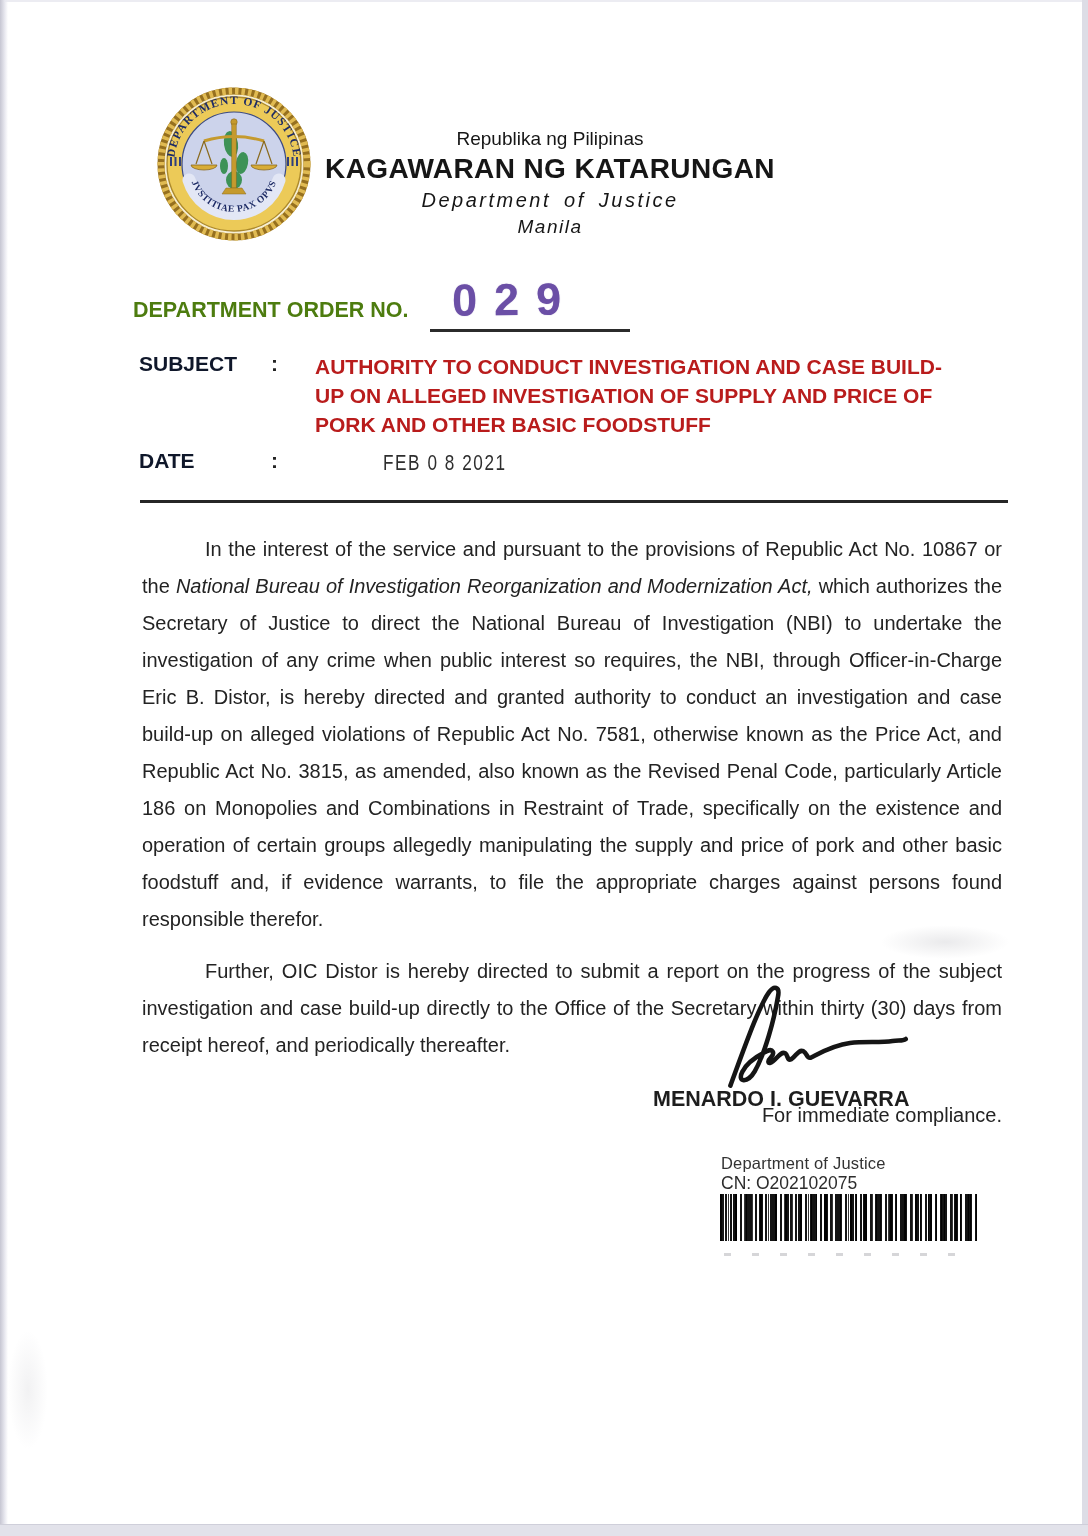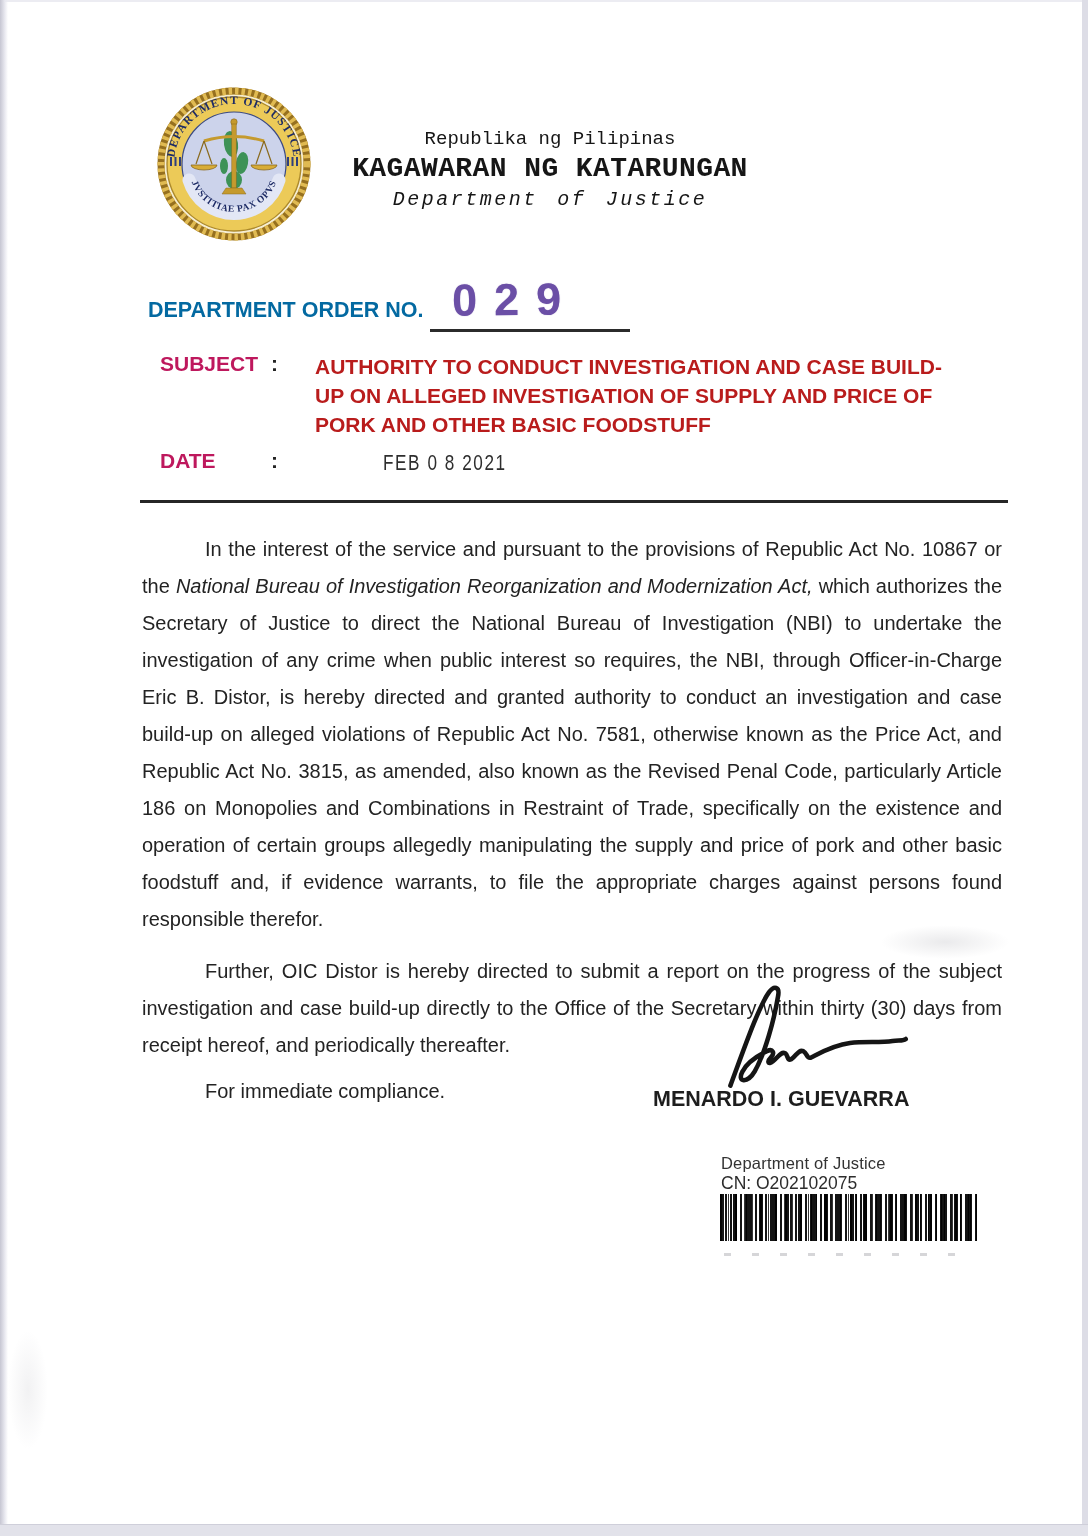--- a/index.html
+++ b/index.html
@@ -11,49 +11,49 @@
   .edge-left{position:absolute;left:0;top:0;width:8px;height:100%;
     background:linear-gradient(90deg,#c6c6d2 0,#e9e9f0 60%,rgba(255,255,255,0) 100%);}
   .edge-right{position:absolute;right:0;top:0;width:6px;height:100%;background:#dddde6;}
   .edge-bottom{position:absolute;left:0;bottom:0;width:100%;height:11px;background:#e2e2ea;
     border-top:1px solid #cfcfda;}
   .edge-top{position:absolute;left:0;top:0;width:100%;height:2px;background:#ececf2;}
 
   
   .seal{position:absolute;left:154px;top:84px;width:160px;height:160px;}
   .lh-text{position:absolute;left:320px;top:128px;width:460px;text-align:center;
-    font-family:Liberation Mono, monospace;color:#161616;}
+    font-family:Liberation Sans, sans-serif;color:#161616;}
   .lh-line1{font-size:19px;margin-bottom:3px;}
   .lh-line2{font-size:28px;font-weight:bold;letter-spacing:.4px;margin-bottom:4px;}
   .lh-line3{font-size:20px;font-style:italic;letter-spacing:2.5px;word-spacing:5px;margin-bottom:4px;}
   .lh-line4{font-size:19px;font-style:italic;letter-spacing:1.5px;}
 
   
-  .order-label{position:absolute;left:148px;top:298px;font-size:21.5px;font-weight:bold;color:#0369a1;}
+  .order-label{position:absolute;left:133px;top:298px;font-size:21.5px;font-weight:bold;color:#4d7c0f;}
   .order-underline{position:absolute;left:430px;top:329px;width:200px;height:3px;background:#2b2b2b;}
   .order-stamp{position:absolute;left:452px;top:274px;font-size:45px;font-weight:bold;
     letter-spacing:17px;color:#6b4fa6;transform:rotate(-.6deg);
     text-shadow:0 0 1px rgba(107,79,166,.55);}
 
   
-  .row-label{position:absolute;left:160px;font-size:21px;font-weight:bold;color:#be185d;}
+  .row-label{position:absolute;left:139px;font-size:21px;font-weight:bold;color:#0f172a;}
   .row-colon{position:absolute;left:271px;font-size:21px;font-weight:bold;color:#222;}
   .subject-lines{position:absolute;left:315px;top:352px;width:690px;
     font-size:21px;font-weight:bold;line-height:29px;color:#b91c1c;}
   .date-stamp{position:absolute;left:383px;top:450px;font-size:22px;letter-spacing:2px;
     color:#2e2e2e;transform:scaleX(.78);transform-origin:left center;}
 
   .rule{position:absolute;left:140px;top:500px;width:868px;height:3px;background:#262626;}
 
   
   .body-text{position:absolute;left:142px;top:531px;width:860px;
     font-size:20px;line-height:37px;text-align:justify;color:#232323;}
   .body-text p{margin:0;text-indent:63px;}
   .body-text p.p2{margin-top:15px;}
-  .body-text p.p3{margin-top:9px;text-align:left;}
+  .body-text p.p3{margin-top:33px;text-align:right;}
   .it{font-style:italic;}
 
   
   .sig-svg{position:absolute;left:700px;top:980px;width:228px;height:114px;}
   .sig-name{position:absolute;left:653px;top:1087px;width:300px;text-align:left;
     font-size:21.5px;font-weight:bold;color:#1d1d1d;}
   .sig-title{position:absolute;left:653px;top:1113px;width:300px;text-align:center;
     font-size:20px;font-style:italic;color:#1d1d1d;}
 
   
@@ -133,20 +133,21 @@
     </text>
     <text font-family="Liberation Serif, serif" font-size="9.5" font-weight="bold" fill="#1e2c66" letter-spacing=".6">
       <textPath href="#sealBot" startOffset="50%" text-anchor="middle">JVSTITIAE PAX OPVS</textPath>
     </text>
   </svg>
 
   <div class="lh-text">
     <div class="lh-line1">Republika ng Pilipinas</div>
     <div class="lh-line2">KAGAWARAN NG KATARUNGAN</div>
     <div class="lh-line3">Department of Justice</div>
+    <div class="lh-line4">Manila</div>
   </div>
 
   <div class="order-label">DEPARTMENT ORDER NO.</div>
   <div class="order-underline"></div>
   <div class="order-stamp">029</div>
 
   <div class="row-label" style="top:352px;">SUBJECT</div>
   <div class="row-colon" style="top:352px;">:</div>
   <div class="subject-lines">
     <div>AUTHORITY TO CONDUCT INVESTIGATION AND CASE BUILD-</div>

